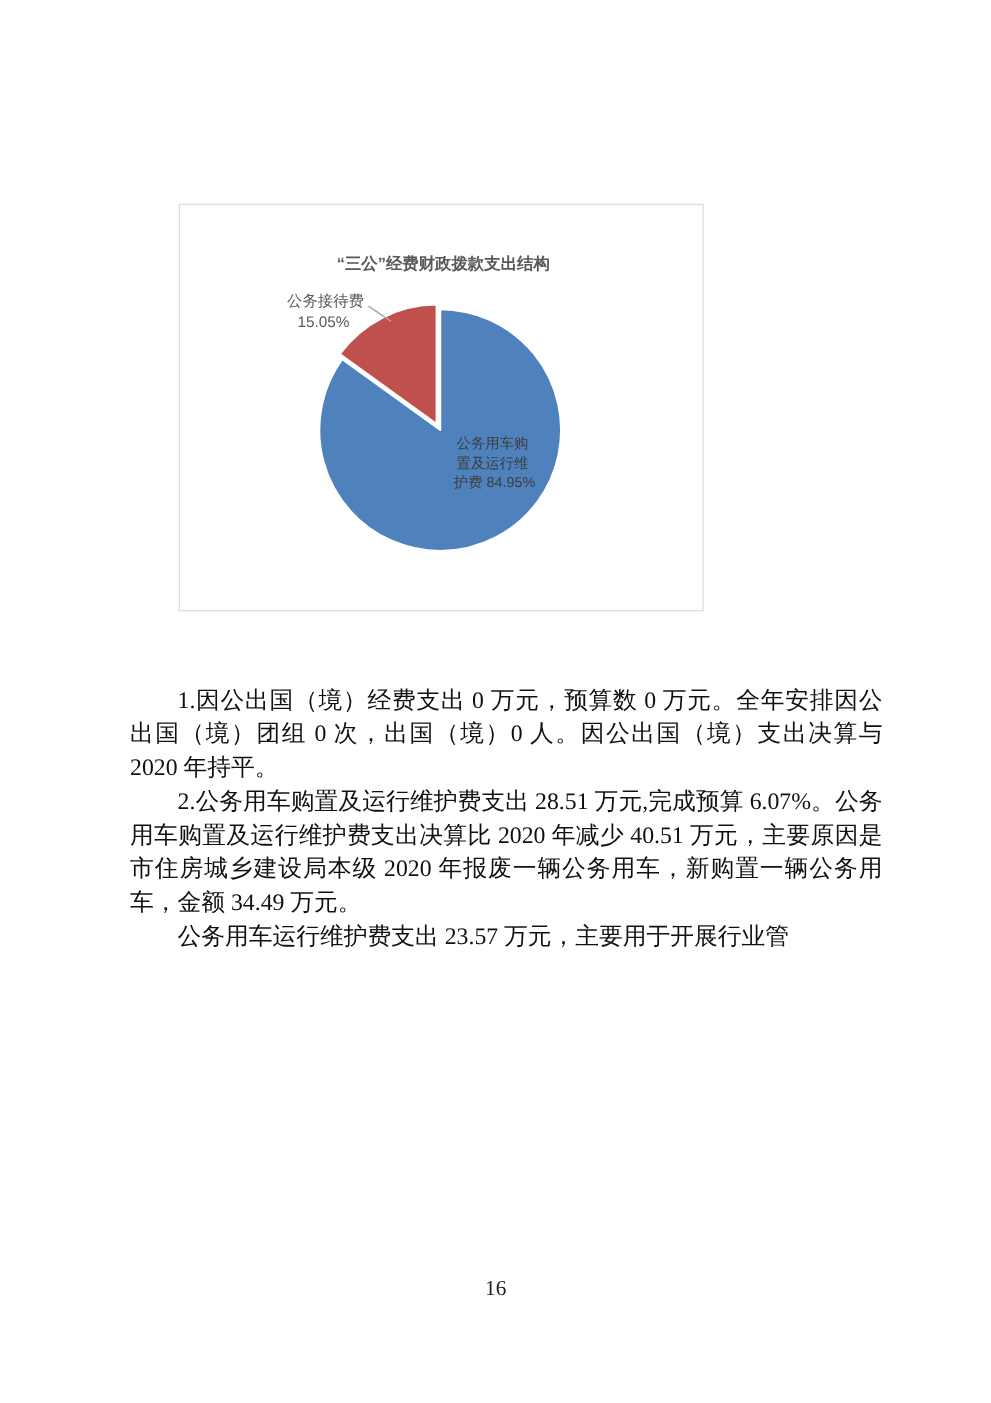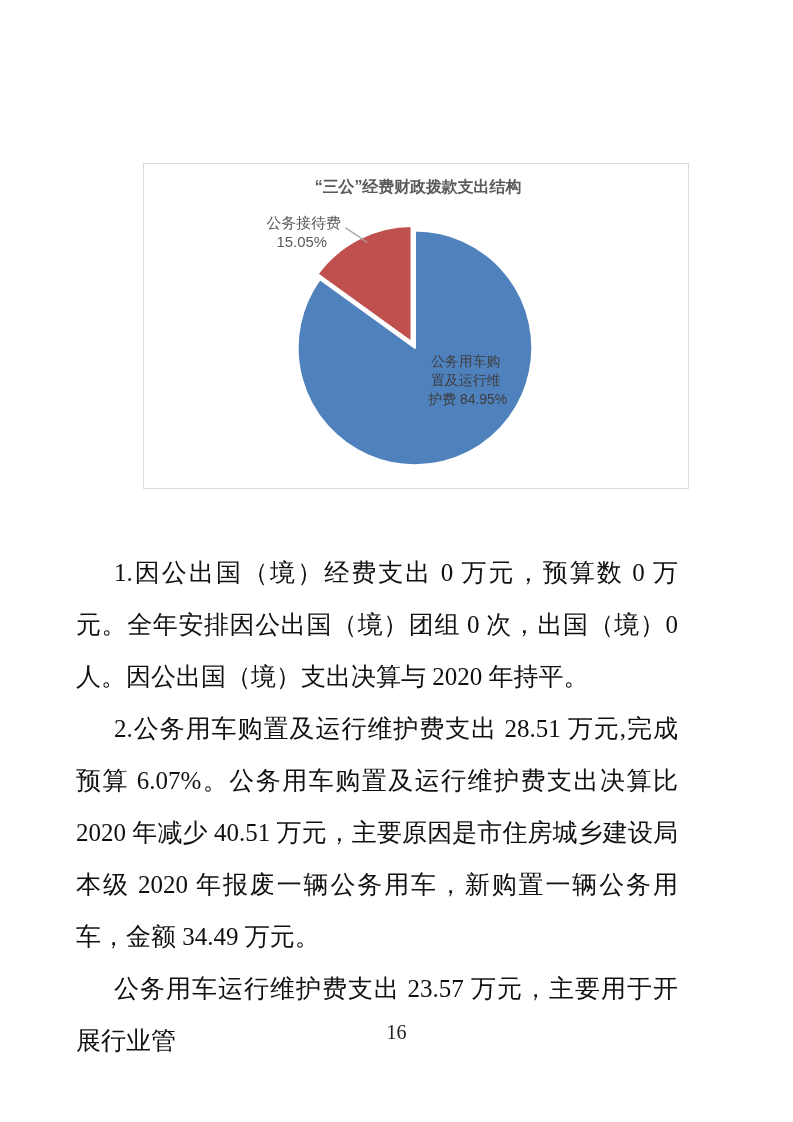--- a/index.html
+++ b/index.html
@@ -13,21 +13,21 @@
     height: 1122px;
     background: #ffffff;
     overflow: hidden;
     font-family: "Liberation Serif", "DejaVu Serif", serif;
     color: #111111;
   }
   .chart-box {
     position: absolute;
     left: 143px;
     top: 163px;
-    width: 546px;
+    width: 420px;
     height: 326px;
     background: #ffffff;
     border: 1.5px solid #dcdcdc;
     box-sizing: border-box;
   }
   .chart-box svg {
     display: block;
     width: 100%;
     height: 100%;
   }
@@ -42,40 +42,40 @@
     font-size: 15px;
     fill: #595959;
   }
   .chart-label-inner {
     font-family: "Liberation Sans", "DejaVu Sans", sans-serif;
     font-size: 14px;
     fill: #3d3d3d;
   }
   .body-text {
     position: absolute;
-    left: 76px;
+    left: 104px;
     top: 547px;
     width: 602px;
-    font-size: 25px;
-    line-height: 52px;
+    font-size: 19px;
+    line-height: 27px;
     text-align: justify;
     color: #101010;
   }
   .body-text p {
     margin: 0;
     padding: 0;
     text-indent: 38px;
   }
   .page-number {
     position: absolute;
     left: 0;
     top: 1021px;
     width: 793px;
     text-align: center;
-    font-size: 20px;
+    font-size: 17px;
     color: #222222;
   }
 </style>
 </head>
 <body>
 
 <div class="page">
 
   <div class="chart-box">
     <svg viewBox="0 0 510 326" aria-hidden="true">

